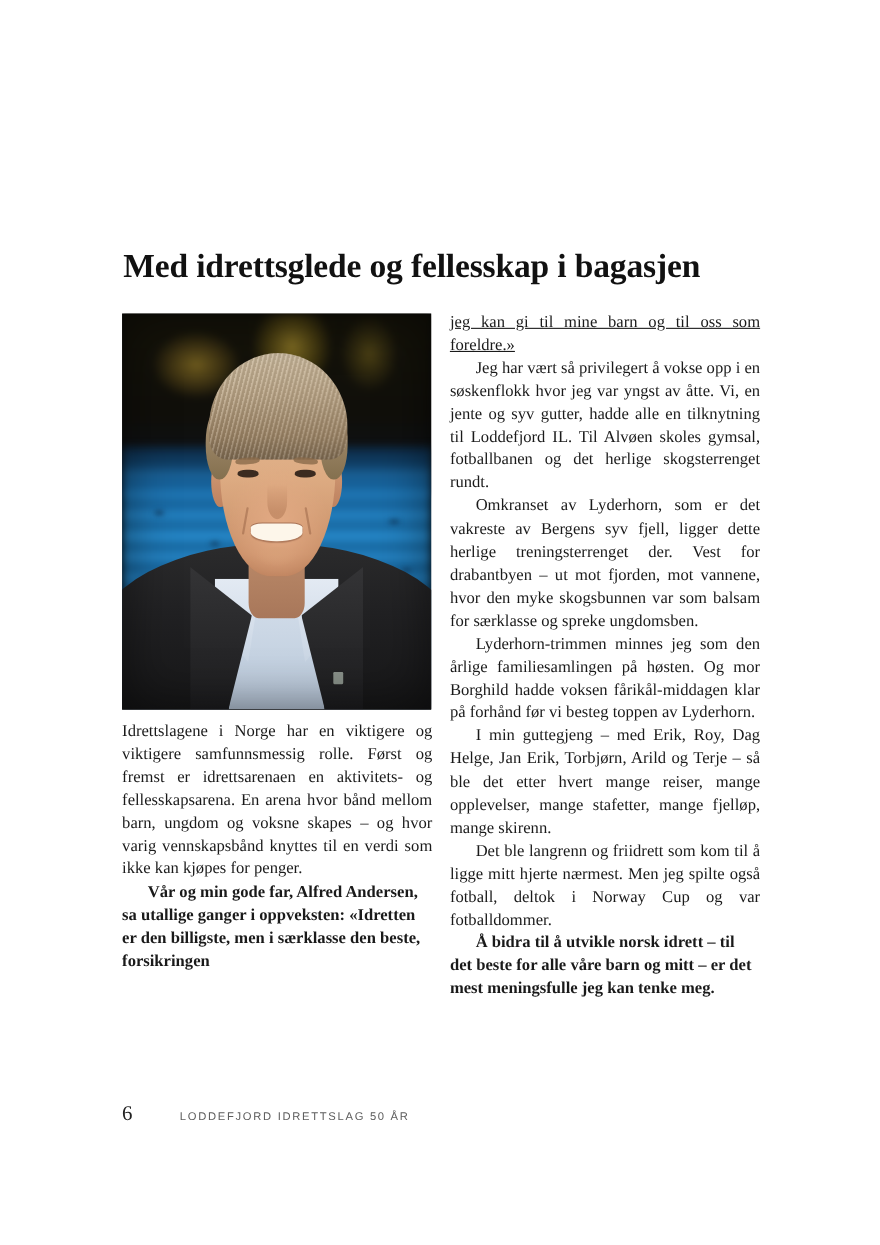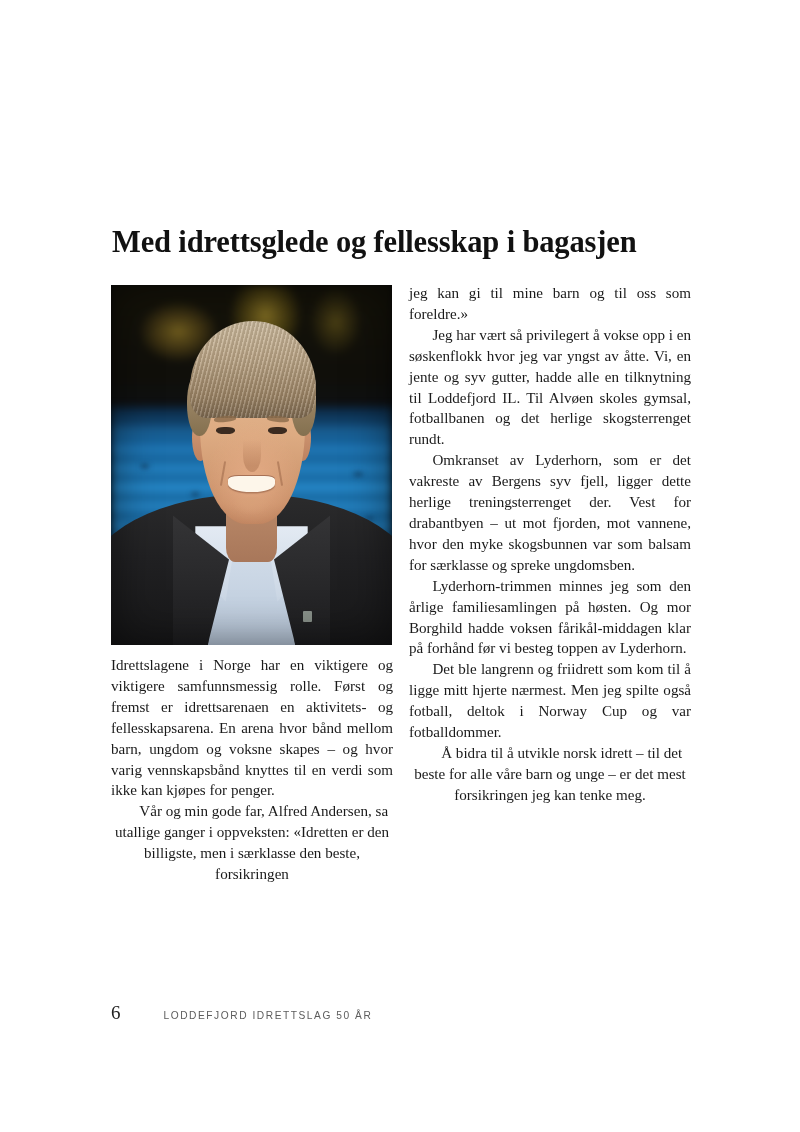--- a/index.html
+++ b/index.html
@@ -47,36 +47,38 @@
     color: #1a1a1a;
     hyphens: none;
   }
   .col p {
     margin: 0;
   }
   .col p + p {
     text-indent: 1.55em;
   }
   .col p:last-child {
-    text-align: center;
+    text-align: left;
+    font-weight: bold;
   }
 
   .col-left {
     left: 111px;
     top: 655px;
     width: 282px;
   }
   .col-right {
     left: 409px;
     top: 283px;
     width: 282px;
   }
   
   .col-right p:first-child {
     text-indent: 0;
+    text-decoration: underline;
   }
 
   
   .photo-frame {
     position: absolute;
     left: 111px;
     top: 285px;
     width: 281px;
     height: 360px;
     overflow: hidden;
@@ -354,22 +356,23 @@
   <div class="col col-left">
     <p>Idrettslagene i Norge har en viktigere og viktigere samfunnsmessig rolle. Først og fremst er idrettsarenaen en aktivitets- og fellesskapsarena. En arena hvor bånd mellom barn, ungdom og voksne skapes – og hvor varig vennskapsbånd knyttes til en verdi som ikke kan kjøpes for penger.</p>
     <p>Vår og min gode far, Alfred Andersen, sa utallige ganger i oppveksten: «Idretten er den billigste, men i særklasse den beste, forsikringen</p>
   </div>
 
   <div class="col col-right">
     <p>jeg kan gi til mine barn og til oss som foreldre.»</p>
     <p>Jeg har vært så privilegert å vokse opp i en søskenflokk hvor jeg var yngst av åtte. Vi, en jente og syv gutter, hadde alle en tilknytning til Loddefjord IL. Til Alvøen skoles gymsal, fotballbanen og det herlige skogsterrenget rundt.</p>
     <p>Omkranset av Lyderhorn, som er det vakreste av Bergens syv fjell, ligger dette herlige treningsterrenget der. Vest for drabantbyen – ut mot fjorden, mot vannene, hvor den myke skogsbunnen var som balsam for særklasse og spreke ungdomsben.</p>
     <p>Lyderhorn-trimmen minnes jeg som den årlige familiesamlingen på høsten. Og mor Borghild hadde voksen fårikål-middagen klar på forhånd før vi besteg toppen av Lyderhorn.</p>
+    <p>I min guttegjeng – med Erik, Roy, Dag Helge, Jan Erik, Torbjørn, Arild og Terje – så ble det etter hvert mange reiser, mange opplevelser, mange stafetter, mange fjelløp, mange skirenn.</p>
     <p>Det ble langrenn og friidrett som kom til å ligge mitt hjerte nærmest. Men jeg spilte også fotball, deltok i Norway Cup og var fotballdommer.</p>
-    <p>Å bidra til å utvikle norsk idrett – til det beste for alle våre barn og unge – er det mest forsikringen jeg kan tenke meg.</p>
+    <p>Å bidra til å utvikle norsk idrett – til det beste for alle våre barn og mitt – er det mest meningsfulle jeg kan tenke meg.</p>
   </div>
 
   <div class="footer">
     <span class="folio">6</span>
     <span class="running-head">LODDEFJORD IDRETTSLAG 50 ÅR</span>
   </div>
 
 </div>
 
 </body></html>

